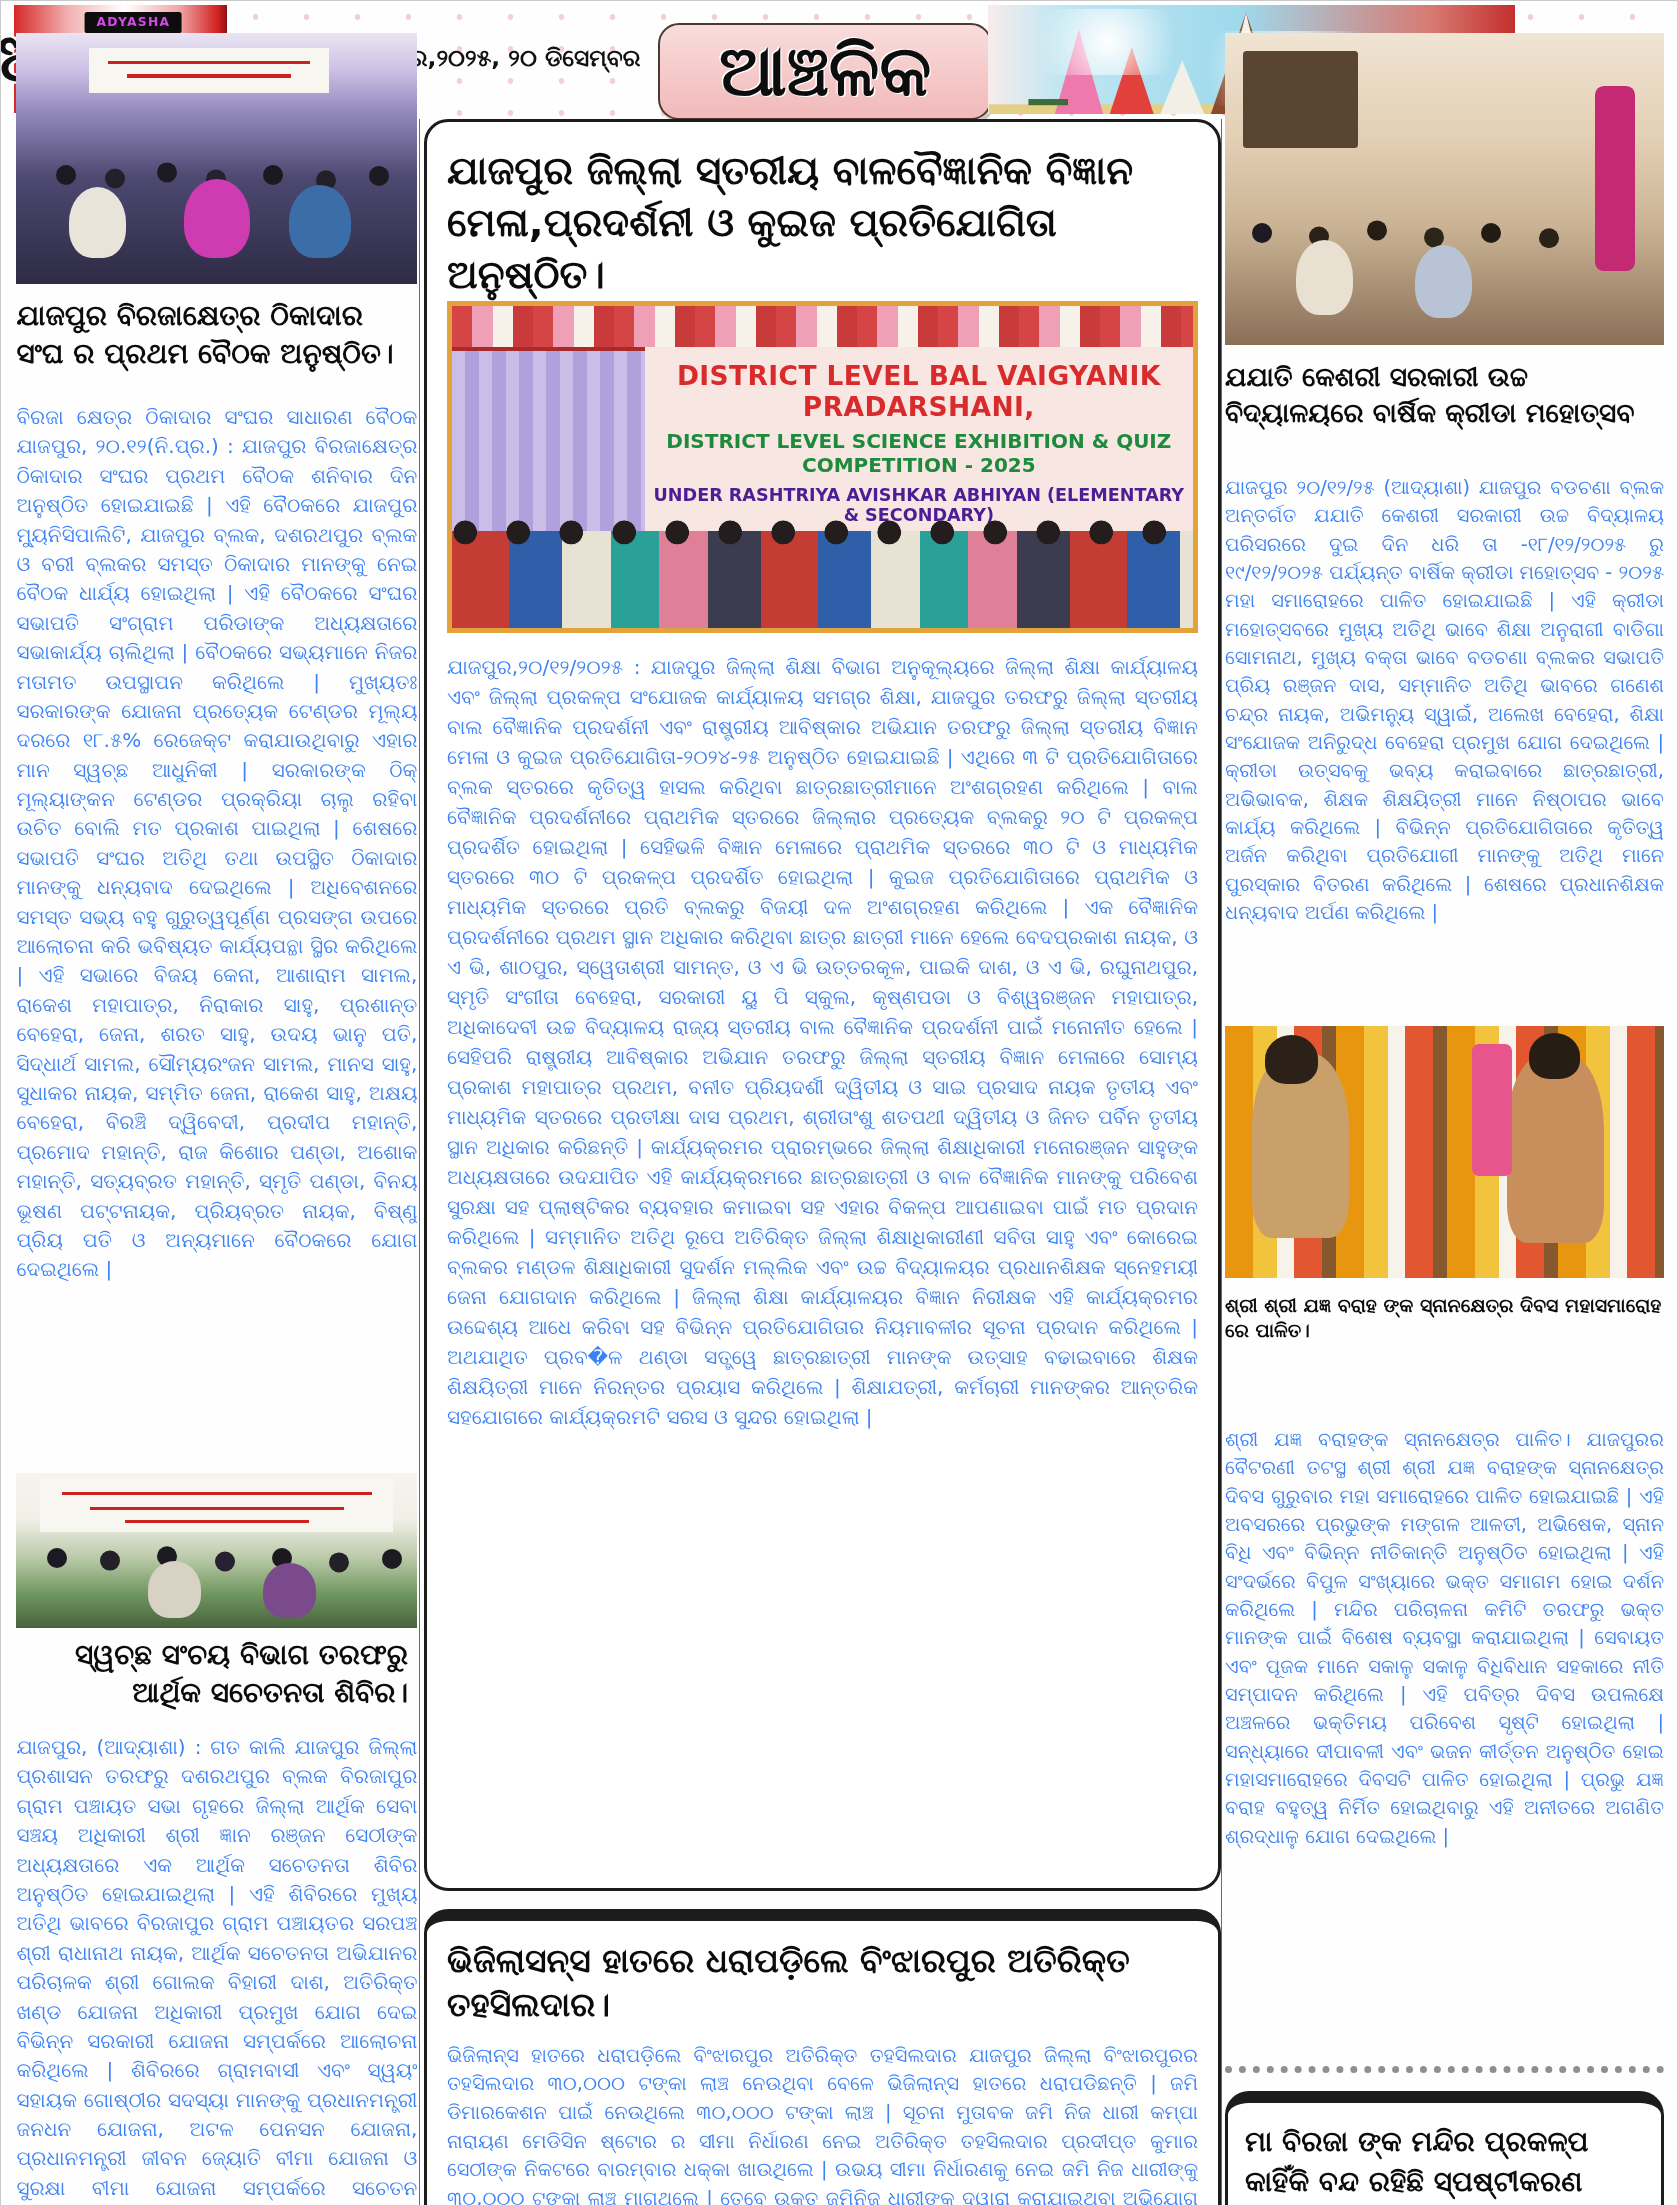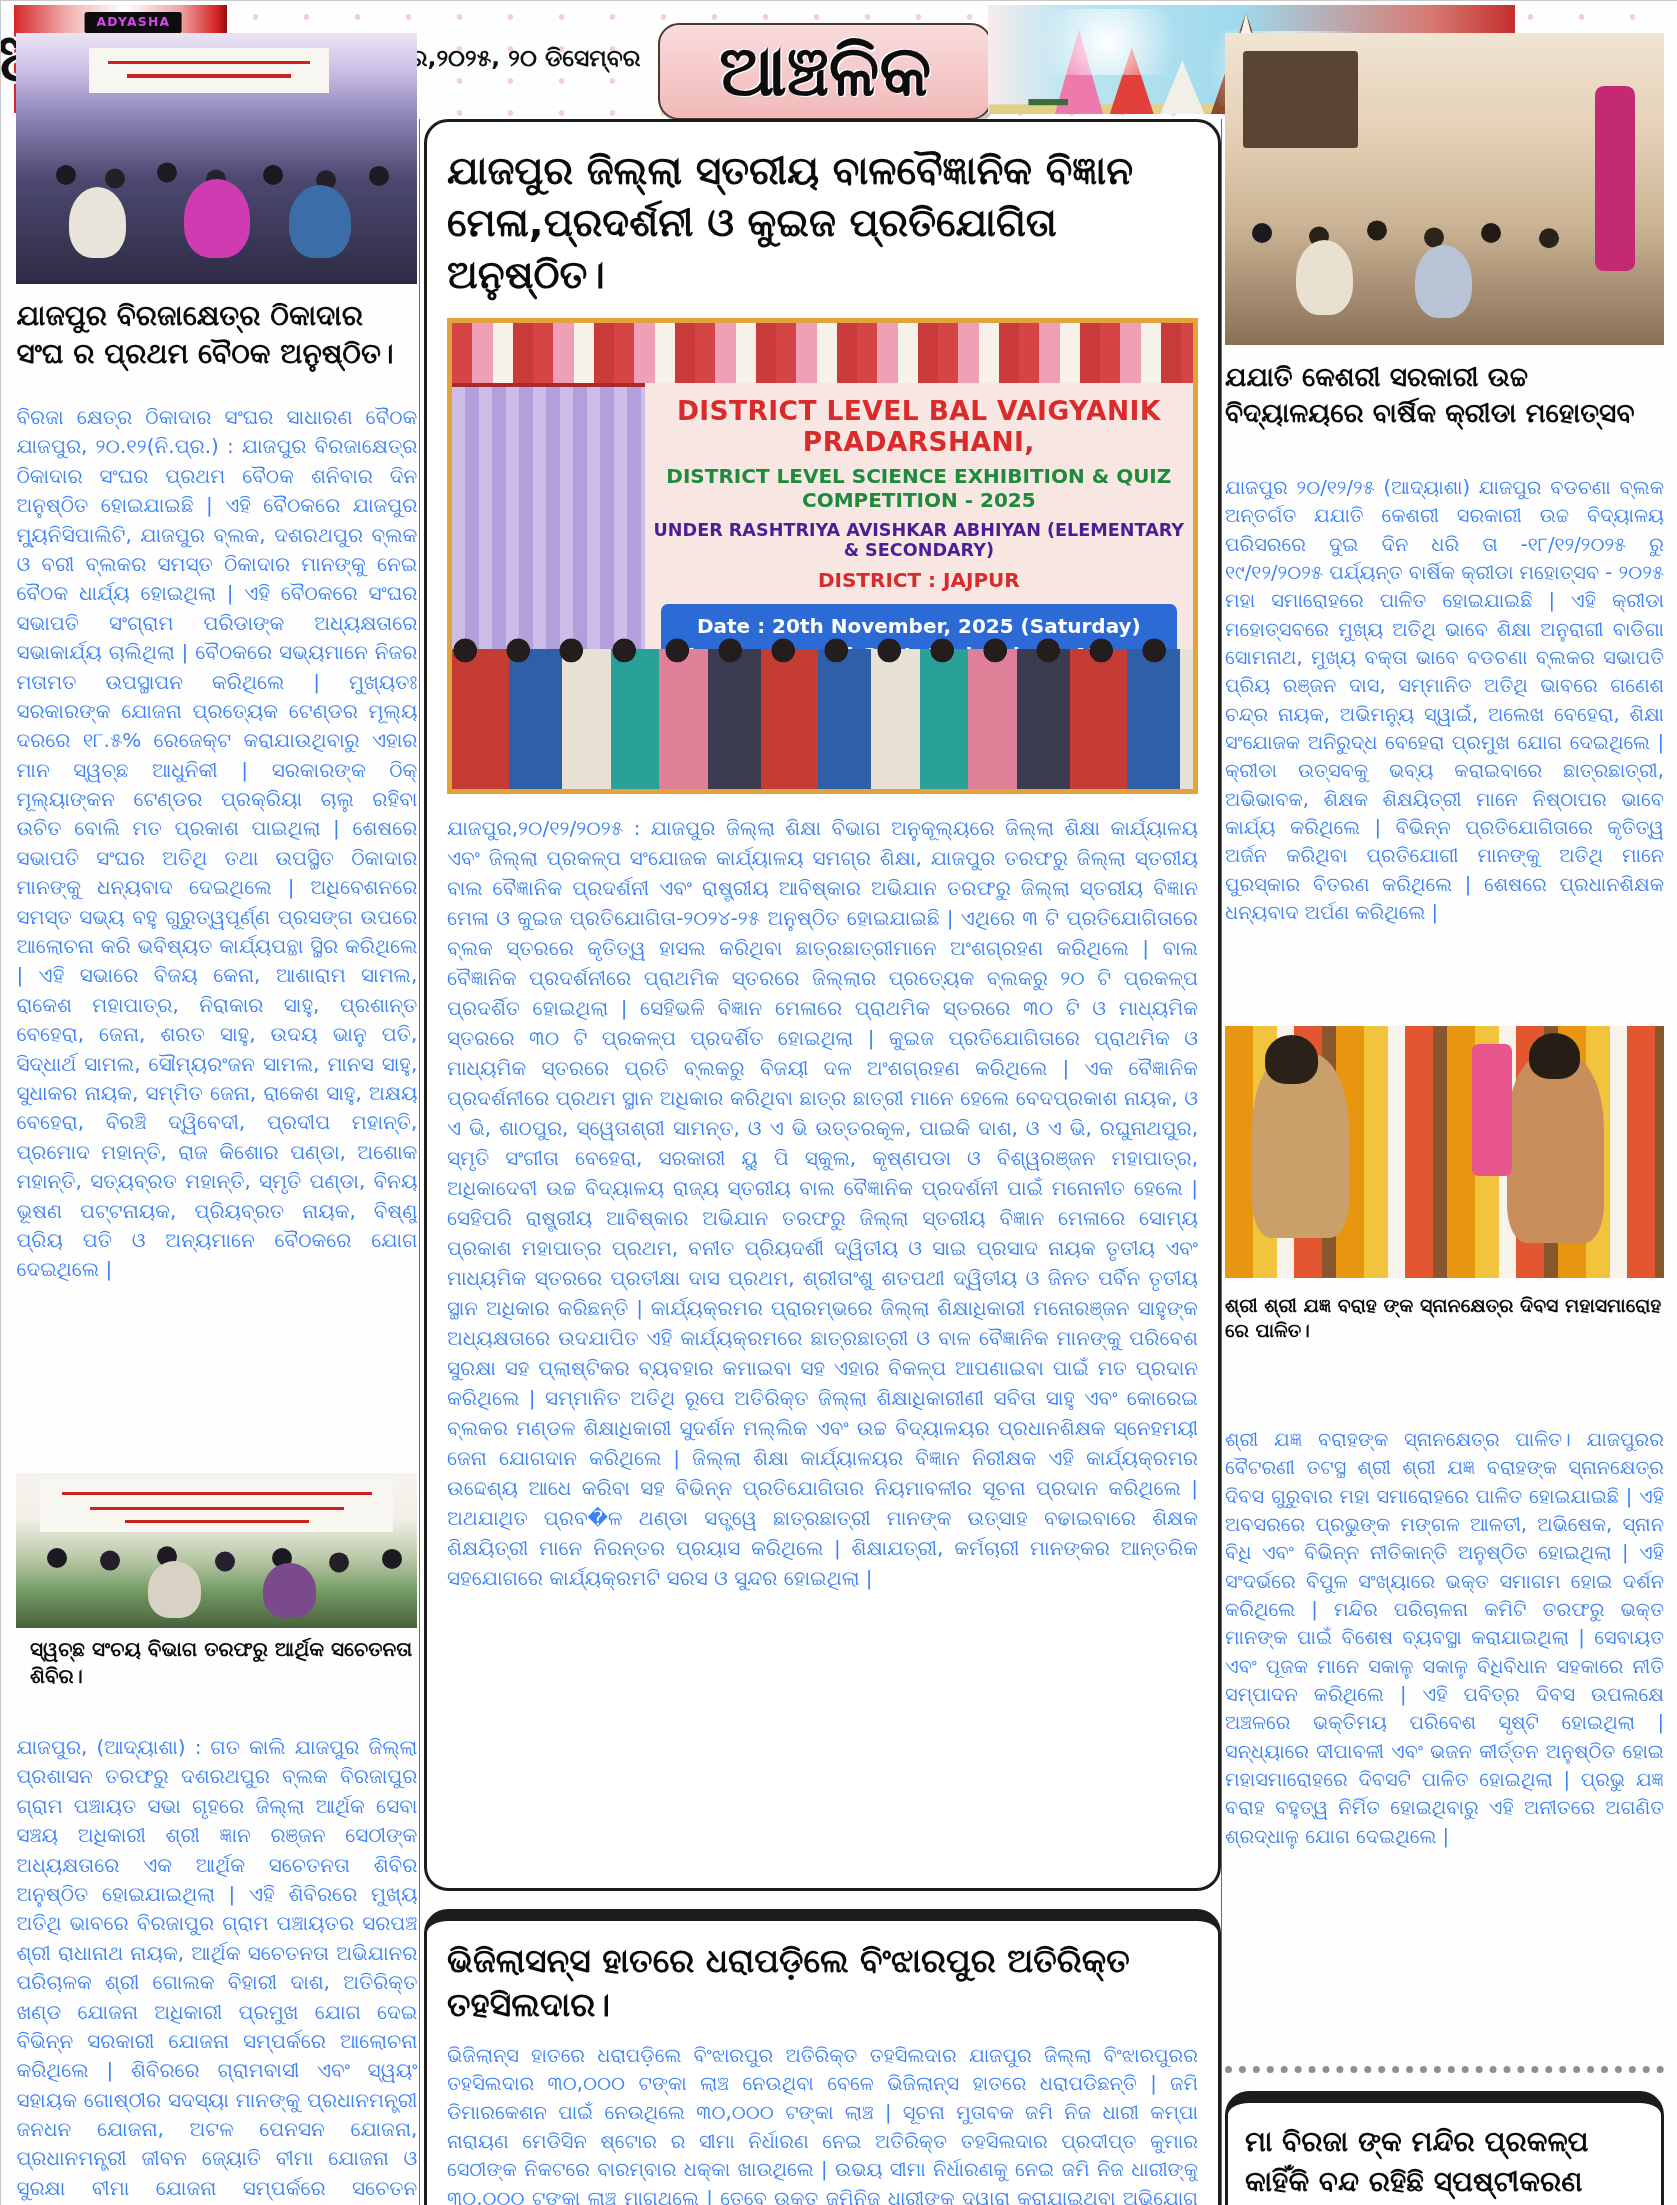--- a/index.html
+++ b/index.html
@@ -129,28 +129,28 @@
     <div class="ph-banner" style="left:6%;top:4%;width:88%;height:34%;">
       <div class="red-line" style="left:6%;top:24%;width:88%;height:3.1px;"></div>
       <div class="red-line" style="left:14%;top:52%;width:72%;height:3.1px;"></div>
       <div class="red-line" style="left:24%;top:78%;width:52%;height:3.1px;"></div>
     </div>
     <div class="heads" style="left:31px;top:75px;box-shadow:53px 2.6px 0 #241f29,110px -1.8px 0 #1d1a22,168px 3.5px 0 #262030,225px 0 0 #1b1820,282px 4.4px 0 #242028,335px 0.9px 0 #1d1a22;"></div>
     <div class="blob" style="left:132px;top:88px;width:53px;height:57px;background:#d8d2c4;"></div>
     <div class="blob" style="left:247px;top:90px;width:53px;height:55px;background:#7a4a8c;"></div>
   </div>
 
-  <div class="abs hl" style="left:29px;top:1635px;width:401px;font-size:20px;">ସ୍ୱଚ୍ଛ ସଂଚୟ ବିଭାଗ ତରଫରୁ ଆର୍ଥିକ ସଚେତନତା ଶିବିର।</div>
+  <div class="abs hl" style="left:6px;top:1635px;width:401px;font-size:28px;text-align:right;">ସ୍ୱଚ୍ଛ ସଂଚୟ ବିଭାଗ ତରଫରୁ ଆର୍ଥିକ ସଚେତନତା ଶିବିର।</div>
 
   <div class="abs body-txt" style="left:15.4px;top:1732px;width:401px;height:1037px;font-size:20px;line-height:1.47;">ଯାଜପୁର, (ଆଦ୍ୟାଶା) : ଗତ କାଲି ଯାଜପୁର ଜିଲ୍ଲା ପ୍ରଶାସନ ତରଫରୁ ଦଶରଥପୁର ବ୍ଲକ ବିରଜାପୁର ଗ୍ରାମ ପଞ୍ଚାୟତ ସଭା ଗୃହରେ ଜିଲ୍ଲା ଆର୍ଥିକ ସେବା ସଞ୍ଚୟ ଅଧିକାରୀ ଶ୍ରୀ ଜ୍ଞାନ ରଞ୍ଜନ ସେଠୀଙ୍କ ଅଧ୍ୟକ୍ଷତାରେ ଏକ ଆର୍ଥିକ ସଚେତନତା ଶିବିର ଅନୁଷ୍ଠିତ ହୋଇଯାଇଥିଲା | ଏହି ଶିବିରରେ ମୁଖ୍ୟ ଅତିଥି ଭାବରେ ବିରଜାପୁର ଗ୍ରାମ ପଞ୍ଚାୟତର ସରପଞ୍ଚ ଶ୍ରୀ ରାଧାନାଥ ନାୟକ, ଆର୍ଥିକ ସଚେତନତା ଅଭିଯାନର ପରିଚାଳକ ଶ୍ରୀ ଗୋଲକ ବିହାରୀ ଦାଶ, ଅତିରିକ୍ତ ଖଣ୍ଡ ଯୋଜନା ଅଧିକାରୀ ପ୍ରମୁଖ ଯୋଗ ଦେଇ ବିଭିନ୍ନ ସରକାରୀ ଯୋଜନା ସମ୍ପର୍କରେ ଆଲୋଚନା କରିଥିଲେ | ଶିବିରରେ ଗ୍ରାମବାସୀ ଏବଂ ସ୍ୱୟଂ ସହାୟକ ଗୋଷ୍ଠୀର ସଦସ୍ୟା ମାନଙ୍କୁ ପ୍ରଧାନମନ୍ତ୍ରୀ ଜନଧନ ଯୋଜନା, ଅଟଳ ପେନସନ ଯୋଜନା, ପ୍ରଧାନମନ୍ତ୍ରୀ ଜୀବନ ଜ୍ୟୋତି ବୀମା ଯୋଜନା ଓ ସୁରକ୍ଷା ବୀମା ଯୋଜନା ସମ୍ପର୍କରେ ସଚେତନ କରାଯାଇଥିଲା | ଏହି ଆର୍ଥିକ ସଚେତନତା ଶିବିରକୁ ସଫଳ କରାଇବା ପାଇଁ ବିରଜାପୁର ପଞ୍ଚାୟତର ମହିଳା ସ୍ୱୟଂ ସହାୟକ ଗୋଷ୍ଠୀ, ସ୍ୱଚ୍ଛ ସଂଚୟ ବିଭାଗର କର୍ମକର୍ତ୍ତା ଏବଂ ଅଞ୍ଚଳର ବହୁ ଯୁବକ ଯୁବତୀ ସହଯୋଗ କରିଥିଲେ | ଶେଷରେ ଅତିଥି ମାନଙ୍କୁ ଧନ୍ୟବାଦ ଅର୍ପଣ କରାଯାଇ ଶିବିର ସମାପ୍ତ ହୋଇଥିଲା | ଏହିଭଳି ଶିବିର ଅଞ୍ଚଳର ପ୍ରତ୍ୟେକ ପଞ୍ଚାୟତରେ ଅନୁଷ୍ଠିତ ହେବ ବୋଲି ଜିଲ୍ଲା ଆର୍ଥିକ ସେବା ବିଭାଗ ପକ୍ଷରୁ ସୂଚନା ଦିଆଯାଇଛି | ଗ୍ରାମାଞ୍ଚଳରେ ସଞ୍ଚୟ ଅଭ୍ୟାସ ଓ ଡିଜିଟାଲ କାରବାର ପ୍ରସାର ପାଇଁ ଏହି କାର୍ଯ୍ୟକ୍ରମ ସହାୟକ ହେବ ବୋଲି ବକ୍ତାମାନେ ମତ ଦେଇଥିଲେ |</div>
 
   <div class="abs box" style="left:423px;top:118px;width:797px;height:1772px;padding:23px 20px;">
     <div class="hl" style="font-size:39px;line-height:1.33;">ଯାଜପୁର ଜିଲ୍ଲା ସ୍ତରୀୟ ବାଳବୈଜ୍ଞାନିକ ବିଜ୍ଞାନ ମେଳା,ପ୍ରଦର୍ଶନୀ ଓ କୁଇଜ ପ୍ରତିଯୋଗିତା ଅନୁଷ୍ଠିତ।</div>
 
-    <div class="photo ph-mid" style="position:relative;margin-top:17px;width:100%;height:476px;border:5.3px solid #e2a23c;box-sizing:border-box;">
+    <div class="photo ph-mid" style="position:relative;margin-top:0;width:100%;height:332px;border:5.3px solid #e2a23c;box-sizing:border-box;">
       <div class="curtain"></div>
       <div class="garland"></div>
       <div class="stage-banner">
         <div class="bl1">DISTRICT LEVEL BAL VAIGYANIK PRADARSHANI,</div>
         <div class="bl2">DISTRICT LEVEL SCIENCE EXHIBITION &amp; QUIZ COMPETITION - 2025</div>
         <div class="bl3">UNDER RASHTRIYA AVISHKAR ABHIYAN (ELEMENTARY &amp; SECONDARY)</div>
         <div class="bl4">DISTRICT : JAJPUR</div>
         <div class="bluebox">
           <div>Date : 20th November, 2025 (Saturday)</div>
           <div>Venue : Mugpal Govt. High School, Mugpal</div>

